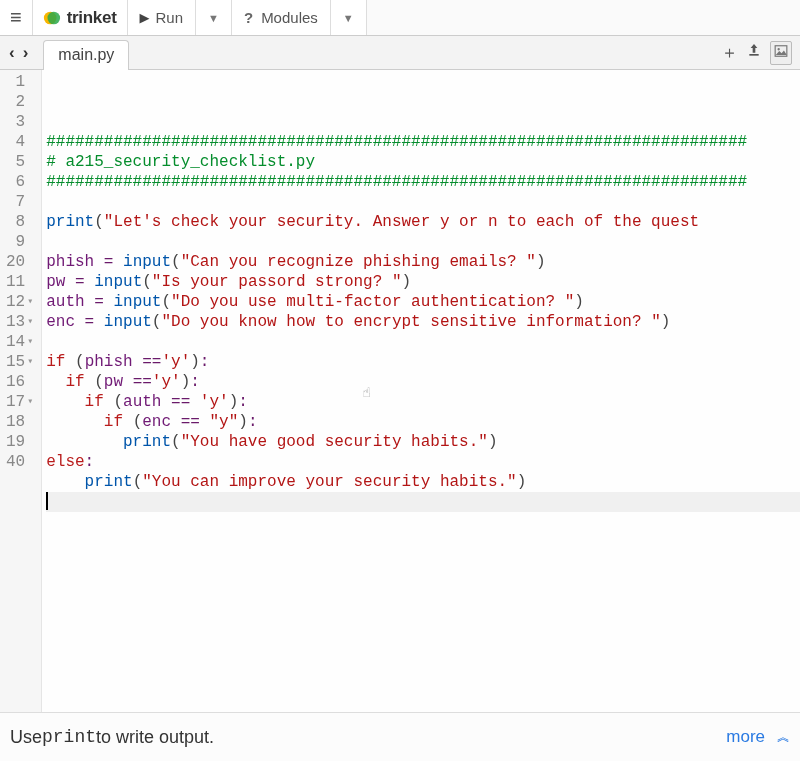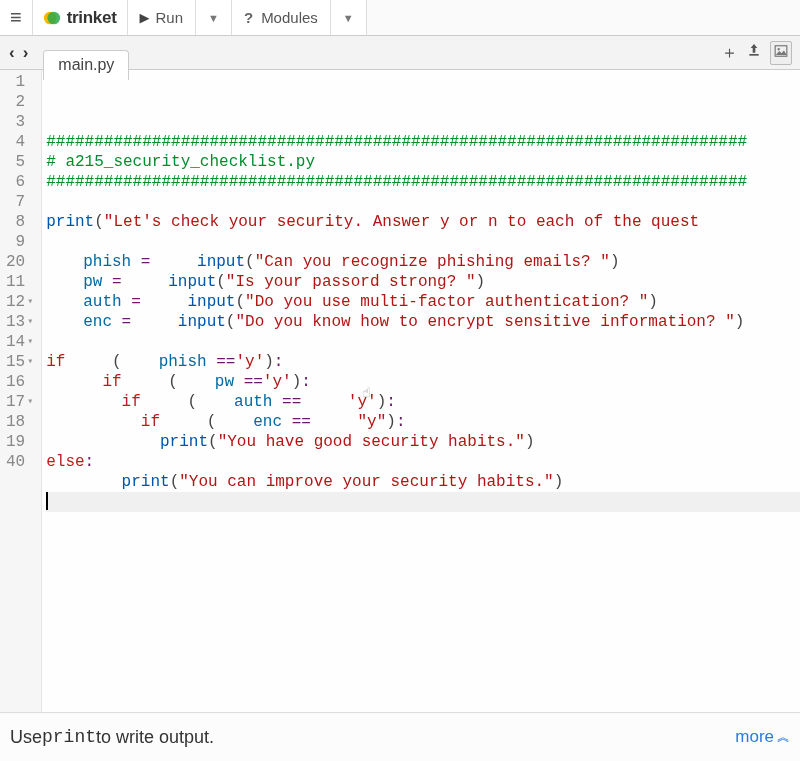--- a/index.html
+++ b/index.html
@@ -69,21 +69,21 @@
     border: 1px solid #ccc;
     border-bottom: none;
     border-top-left-radius: 4px;
     border-top-right-radius: 4px;
     padding: 5px 14px 6px 14px;
     margin-left: 6px;
     margin-top: 1px;
     font-size: 16px;
     color: #444;
     position: relative;
-    top: 12px;
+    top: 2px;
   }
   .tab-actions {
     margin-left: auto;
     display: flex;
     align-items: center;
     gap: 8px;
     padding-right: 8px;
   }
   .tab-action {
     font-size: 17px;
@@ -126,21 +126,21 @@
     white-space: pre;
     padding: 2px 0 2px 4px;
     overflow: hidden;
     position: relative;
   }
   .code .line { display:block; height:20px; }
   .line.hl { background:#f0f0f0; }
   .tok-comment { color: #058d2d; }
   .tok-keyword { color: #b91c1c; }
   .tok-builtin { color: #0055aa; font-weight: 500; }
-  .tok-name { color: #0369a1; margin-left: 37px; }
+  .tok-name { color: #701a75; }
   .tok-op { color: #6a1a6a; }
   .tok-paren { color: #444; }
   .tok-string { color: #b31515; }
   .tok-punc { color: #6a1a6a; }
 
   .cursor-icon {
     position:absolute;
     left: 320px;
     top: 313px;
     font-size:14px;
@@ -171,21 +171,21 @@
     font-size: 18px;
     color: #333;
   }
   .more-link {
     margin-left: auto;
     color: #2a7ae2;
     font-size: 17px;
     cursor: pointer;
     display:flex;
     align-items:center;
-    gap:3px;
+    gap:12px;
   }
 </style>
 </head>
 <body>
 
 <div class="top-toolbar">
   <div class="tb-btn menu">
     <span>≡</span>
   </div>
   <div class="tb-btn logo">

